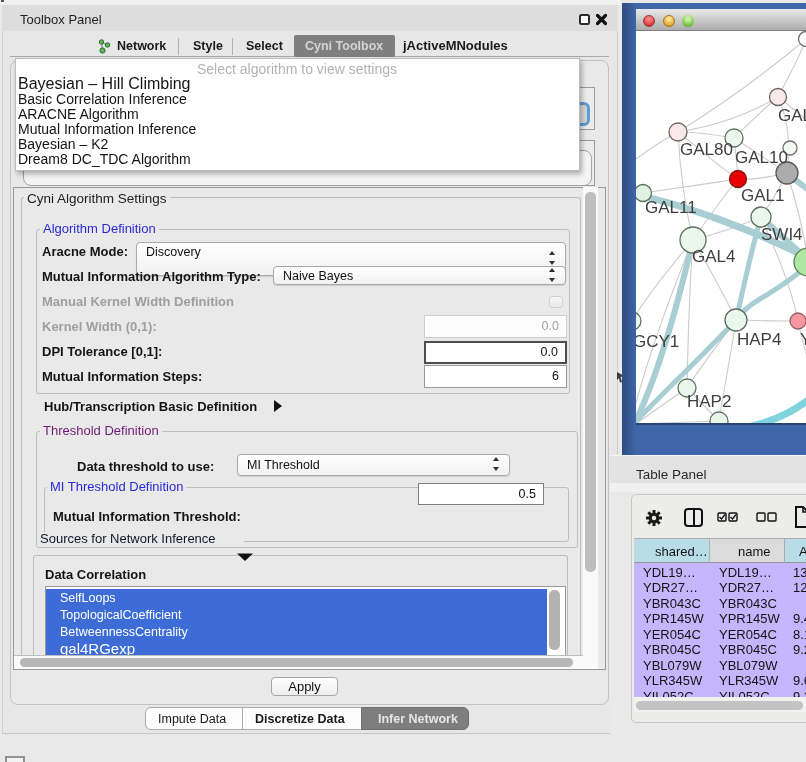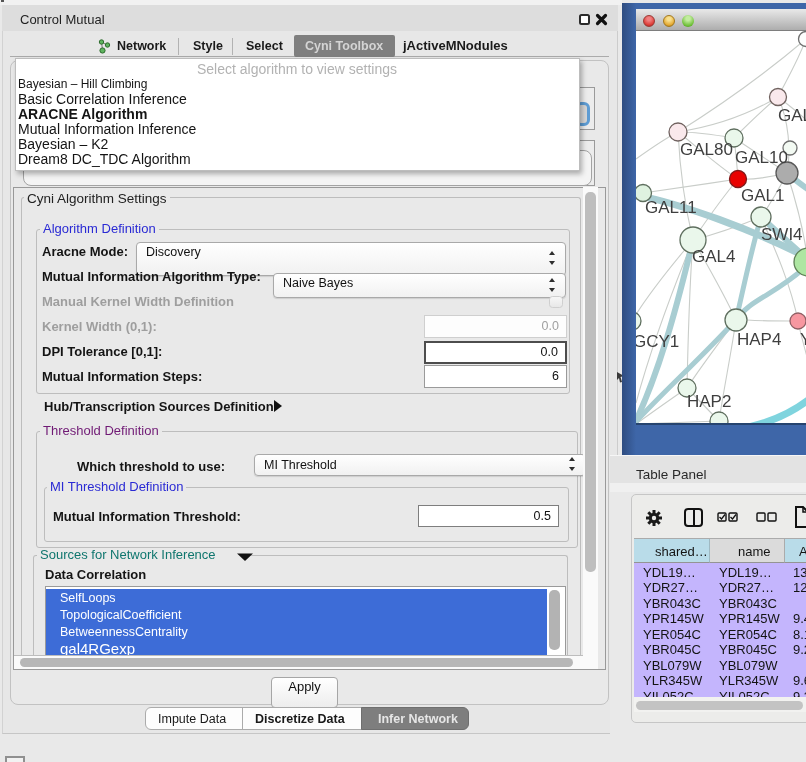--- a/index.html
+++ b/index.html
@@ -20,21 +20,21 @@
 .sep{position:absolute;width:1px;background:#B2B2B2}
 .tabtx{position:absolute;font-size:12.5px;font-weight:bold;color:#1A1A1A;white-space:nowrap;line-height:22px}
 </style>
 </head>
 <body>
 <div class="abs" style="left:0;top:0;width:622px;height:5px;background:#F1F1F1"></div>
 <div class="abs" style="left:1px;top:0;width:3px;height:2px;background:#555"></div>
 
 <div class="abs" id="cpwin" style="left:2px;top:5px;width:616px;height:729px;background:#E7E7E7;border-left:1px solid #D2D2D2;border-right:1px solid #CCCCCC;border-bottom:1px solid #C6C6C6"></div>
 <div class="abs" style="left:2px;top:5px;width:616px;height:26px;background:#DDDDDD"></div>
-<div class="txt" style="left:20px;top:12px;font-size:13px;color:#1F1F1F">Control Mutual</div>
+<div class="txt" style="left:20px;top:12px;font-size:13px;color:#1F1F1F">Toolbox Panel</div>
 
 <div class="abs" style="left:579px;top:14px;width:11px;height:11px;border:2px solid #2B2B2B;border-radius:2.5px;background:#FFF"></div>
 <svg class="abs" style="left:595px;top:13px" width="13" height="13" viewBox="0 0 13 13">
     <path d="M2.5 2.5 L10.5 10.5 M10.5 2.5 L2.5 10.5" stroke="#111" stroke-width="3.2" stroke-linecap="round"></path>
   </svg>
 
 <div class="abs" style="left:10px;top:56px;width:599px;height:1px;background:#ABABAB"></div>
 <div class="abs" style="left:294px;top:35px;width:101px;height:22px;background:#7F7F7F;border-radius:2px"></div>
 <svg class="abs" style="left:98px;top:39px" width="13" height="15" viewBox="0 0 13 15">
     <path d="M3.5 3 L9 6 M3.5 3 L4.5 11" stroke="#777" stroke-width="1"></path>
@@ -64,91 +64,91 @@
 
 <div class="gbox" style="left:36px;top:229px;width:534px;height:165px"></div>
 <div class="gtitle" style="left:40px;top:222px;color:#2A2AD4">Algorithm Definition</div>
 
 <div class="lbl" style="left:42px;top:244px">Aracne Mode:</div>
 <div class="combo" style="left:136px;top:242px;width:430px;height:34px;line-height:19px">Discovery<span class="ud">
       <i class="u"></i>
       <i class="d"></i>
     </span></div>
 <div class="lbl" style="left:42px;top:269px">Mutual Information Algorithm Type:</div>
-<div class="combo" style="left:273px;top:273px;width:293px;height:25px;line-height:19px">Naive Bayes<span class="ud">
+<div class="combo" style="left:273px;top:266px;width:293px;height:19px;line-height:19px">Naive Bayes<span class="ud">
       <i class="u"></i>
       <i class="d"></i>
     </span></div>
 <div class="lbl dis" style="left:42px;top:294px">Manual Kernel Width Definition</div>
 <div class="abs" style="left:549px;top:296px;width:14px;height:12px;background:linear-gradient(#F7F7F7,#E8E8E8);border:1px solid #CFCFCF;border-radius:3.5px"></div>
 <div class="lbl dis" style="left:42px;top:319px">Kernel Width (0,1):</div>
 <div class="field" style="left:424px;top:315px;width:143px;height:23px;border-color:#CFCFCF;background:#FDFDFD;color:#A0A0A0;line-height:21px">0.0</div>
 <div class="lbl" style="left:42px;top:344px">DPI Tolerance [0,1]:</div>
 <div class="field" style="left:424px;top:341px;width:143px;height:23px;border:2px solid #4D4D4D;line-height:19px">0.0</div>
 <div class="lbl" style="left:42px;top:369px">Mutual Information Steps:</div>
 <div class="field" style="left:424px;top:365px;width:143px;height:23px;line-height:21px;border-color:#9A9A9A">6</div>
 
-<div class="lbl" style="left:44px;top:399px;font-size:13px">Hub/Transcription Sources Definition</div>
+<div class="lbl" style="left:44px;top:399px;font-size:13px">Hub/Transcription Basic Definition</div>
 <svg class="abs" style="left:272px;top:399px" width="12" height="14" viewBox="0 0 12 14">
     <path d="M2 1 L10 7 L2 13 Z" fill="#111"></path>
   </svg>
 
 <div class="gbox" style="left:36px;top:431px;width:542px;height:117px"></div>
 <div class="gtitle" style="left:40px;top:424px;color:#701a75">Threshold Definition</div>
-<div class="lbl" style="left:77px;top:459px">Which threshold to use:</div>
-<div class="combo" style="left:254px;top:454px;width:332px;height:22px;line-height:20px">MI Threshold<span class="ud">
+<div class="lbl" style="left:77px;top:459px">Data threshold to use:</div>
+<div class="combo" style="left:237px;top:454px;width:273px;height:22px;line-height:20px">MI Threshold<span class="ud">
       <i class="u"></i>
       <i class="d"></i>
     </span></div>
 
 <div class="gbox" style="left:44px;top:487px;width:525px;height:55px"></div>
 <div class="gtitle" style="left:47px;top:480px;color:#2A2AD4">MI Threshold Definition</div>
 <div class="lbl" style="left:53px;top:509px">Mutual Information Threshold:</div>
-<div class="field" style="left:418px;top:505px;width:141px;height:22px;line-height:20px">0.5</div>
+<div class="field" style="left:418px;top:483px;width:126px;height:22px;line-height:20px">0.5</div>
 
 <div class="abs" style="left:33px;top:555px;width:535px;height:108px;border:1px solid #BDBDBD;border-bottom:none;border-radius:3px 3px 0 0"></div>
-<div class="gtitle" style="left:37px;top:548px;color:#0f766e;padding-right:28px">Sources for Network Inference</div>
+<div class="gtitle" style="left:37px;top:532px;color:#0f172a;padding-right:28px">Sources for Network Inference</div>
 <svg class="abs" style="left:236px;top:552px" width="18" height="10" viewBox="0 0 18 10">
     <path d="M1 1.5 L17 1.5 L9 9 Z" fill="#111"></path>
   </svg>
 <div class="lbl" style="left:45px;top:567px;font-size:13px">Data Correlation</div>
 
 <div class="abs" style="left:45px;top:586px;width:521px;height:69px;background:#FFFFFF;border:1px solid #9A9A9A;border-bottom:none"></div>
 <div class="abs" style="left:46px;top:589px;width:501px;height:66px;background:#3D6CD7"></div>
 <div class="txt" style="left:60px;top:590px;color:#FFF;font-size:12.5px">SelfLoops</div>
 <div class="txt" style="left:60px;top:607px;color:#FFF;font-size:12.5px">TopologicalCoefficient</div>
 <div class="txt" style="left:60px;top:624px;color:#FFF;font-size:12.5px">BetweennessCentrality</div>
 <div class="txt" style="left:60px;top:641px;color:#FFF;font-size:15px">gal4RGexp</div>
 <div class="abs" style="left:549px;top:590px;width:11px;height:60px;background:#B3B3B3;border-radius:5px"></div>
 
 <div class="abs" style="left:583px;top:187px;width:15px;height:482px;background:#FAFAFA"></div>
 <div class="abs" style="left:585px;top:192px;width:11px;height:380px;background:#BEBEBE;border-radius:5px"></div>
 <div class="abs" style="left:14px;top:655px;width:569px;height:14px;background:#FAFAFA;border-top:1px solid #BDBDBD"></div>
 <div class="abs" style="left:20px;top:658px;width:553px;height:9px;background:#B7B7B7;border-radius:4.5px"></div>
 
-<div class="abs" style="left:271px;top:677px;width:67px;height:31px;background:linear-gradient(#FFFFFF,#EDEDED);border:1px solid #A6A6A6;border-radius:4px;text-align:center;font-size:13px;line-height:17px;color:#111">Apply</div>
+<div class="abs" style="left:271px;top:677px;width:67px;height:19px;background:linear-gradient(#FFFFFF,#EDEDED);border:1px solid #A6A6A6;border-radius:4px;text-align:center;font-size:13px;line-height:17px;color:#111">Apply</div>
 
 <div class="abs" style="left:145px;top:707px;width:98px;height:23px;background:#FDFDFD;border:1px solid #ABABAB;border-radius:6px 0 0 6px"></div>
 <div class="abs" style="left:242px;top:707px;width:120px;height:23px;background:#FDFDFD;border:1px solid #ABABAB"></div>
 <div class="abs" style="left:361px;top:707px;width:108px;height:23px;background:#7E7E7E;border:1px solid #6F6F6F;border-radius:0 6px 6px 0"></div>
 <div class="tabtx" style="left:158px;top:708px;font-weight:normal">Impute Data</div>
 <div class="tabtx" style="left:255px;top:708px">Discretize Data</div>
 <div class="tabtx" style="left:378px;top:708px;color:#E6E6E6">Infer Network</div>
 
 <div class="abs" style="left:5px;top:756px;width:20px;height:20px;background:#F2F2F2;border:2px solid #909090"></div>
 
 <svg class="abs" style="left:616px;top:372px" width="9" height="11" viewBox="0 0 9 11">
     <path d="M1 0 L8 4 L4.5 5 L6 10 L4 10.5 L3 6 L1 8 Z" fill="#3A3A3A"></path>
   </svg>
 
 <div class="abs" style="left:15px;top:58px;width:565px;height:113px;background:#FFFFFF;border:1px solid #BDBDBD;box-shadow:2px 3px 5px rgba(0,0,0,0.3)"></div>
 <div class="txt" style="left:197px;top:61px;color:#B2B2B2;font-size:14px">Select algorithm to view settings</div>
-<div class="txt" style="left:18px;top:76px;font-size:12px">Bayesian – Hill Climbing</div>
+<div class="txt" style="left:18px;top:76px;font-size:16px">Bayesian – Hill Climbing</div>
 <div class="txt" style="left:18px;top:91px;font-size:14px">Basic Correlation Inference</div>
-<div class="txt" style="left:18px;top:106px;font-size:14px;font-weight:bold">ARACNE Algorithm</div>
+<div class="txt" style="left:18px;top:106px;font-size:14px;font-weight:normal">ARACNE Algorithm</div>
 <div class="txt" style="left:18px;top:121px;font-size:14px">Mutual Information Inference</div>
 <div class="txt" style="left:18px;top:136px;font-size:14px">Bayesian – K2</div>
 <div class="txt" style="left:18px;top:151px;font-size:14px">Dream8 DC_TDC Algorithm</div>
 
 <div class="abs" style="left:622px;top:3px;width:184px;height:452px;background:linear-gradient(90deg,#2E4C80,#3E66A8 14px)"></div>
 <div class="abs" style="left:636px;top:9px;width:170px;height:22px;background:linear-gradient(#E9E9E9,#ADADAD);border-bottom:1px solid #7E7E7E"></div>
 <div class="abs" style="left:643px;top:15px;width:12px;height:12px;border-radius:6px;background:radial-gradient(circle at 50% 30%,#F08080 0 20%,#DC3B35 70%,#8F1F1F);border:0.5px solid #9A3A34"></div>
 <div class="abs" style="left:663px;top:15px;width:12px;height:12px;border-radius:6px;background:radial-gradient(circle at 50% 30%,#F7DF8E 0 20%,#E5A931 70%,#996E12);border:0.5px solid #A3791E"></div>
 <div class="abs" style="left:682px;top:15px;width:12px;height:12px;border-radius:6px;background:radial-gradient(circle at 50% 30%,#C2EC9E 0 20%,#6CBE35 70%,#3C7E15)"></div>
 <div class="abs" style="left:636px;top:31px;width:170px;height:394px;background:#FFFFFF;border-bottom:2px solid #26446F;overflow:hidden" id="canvas">

